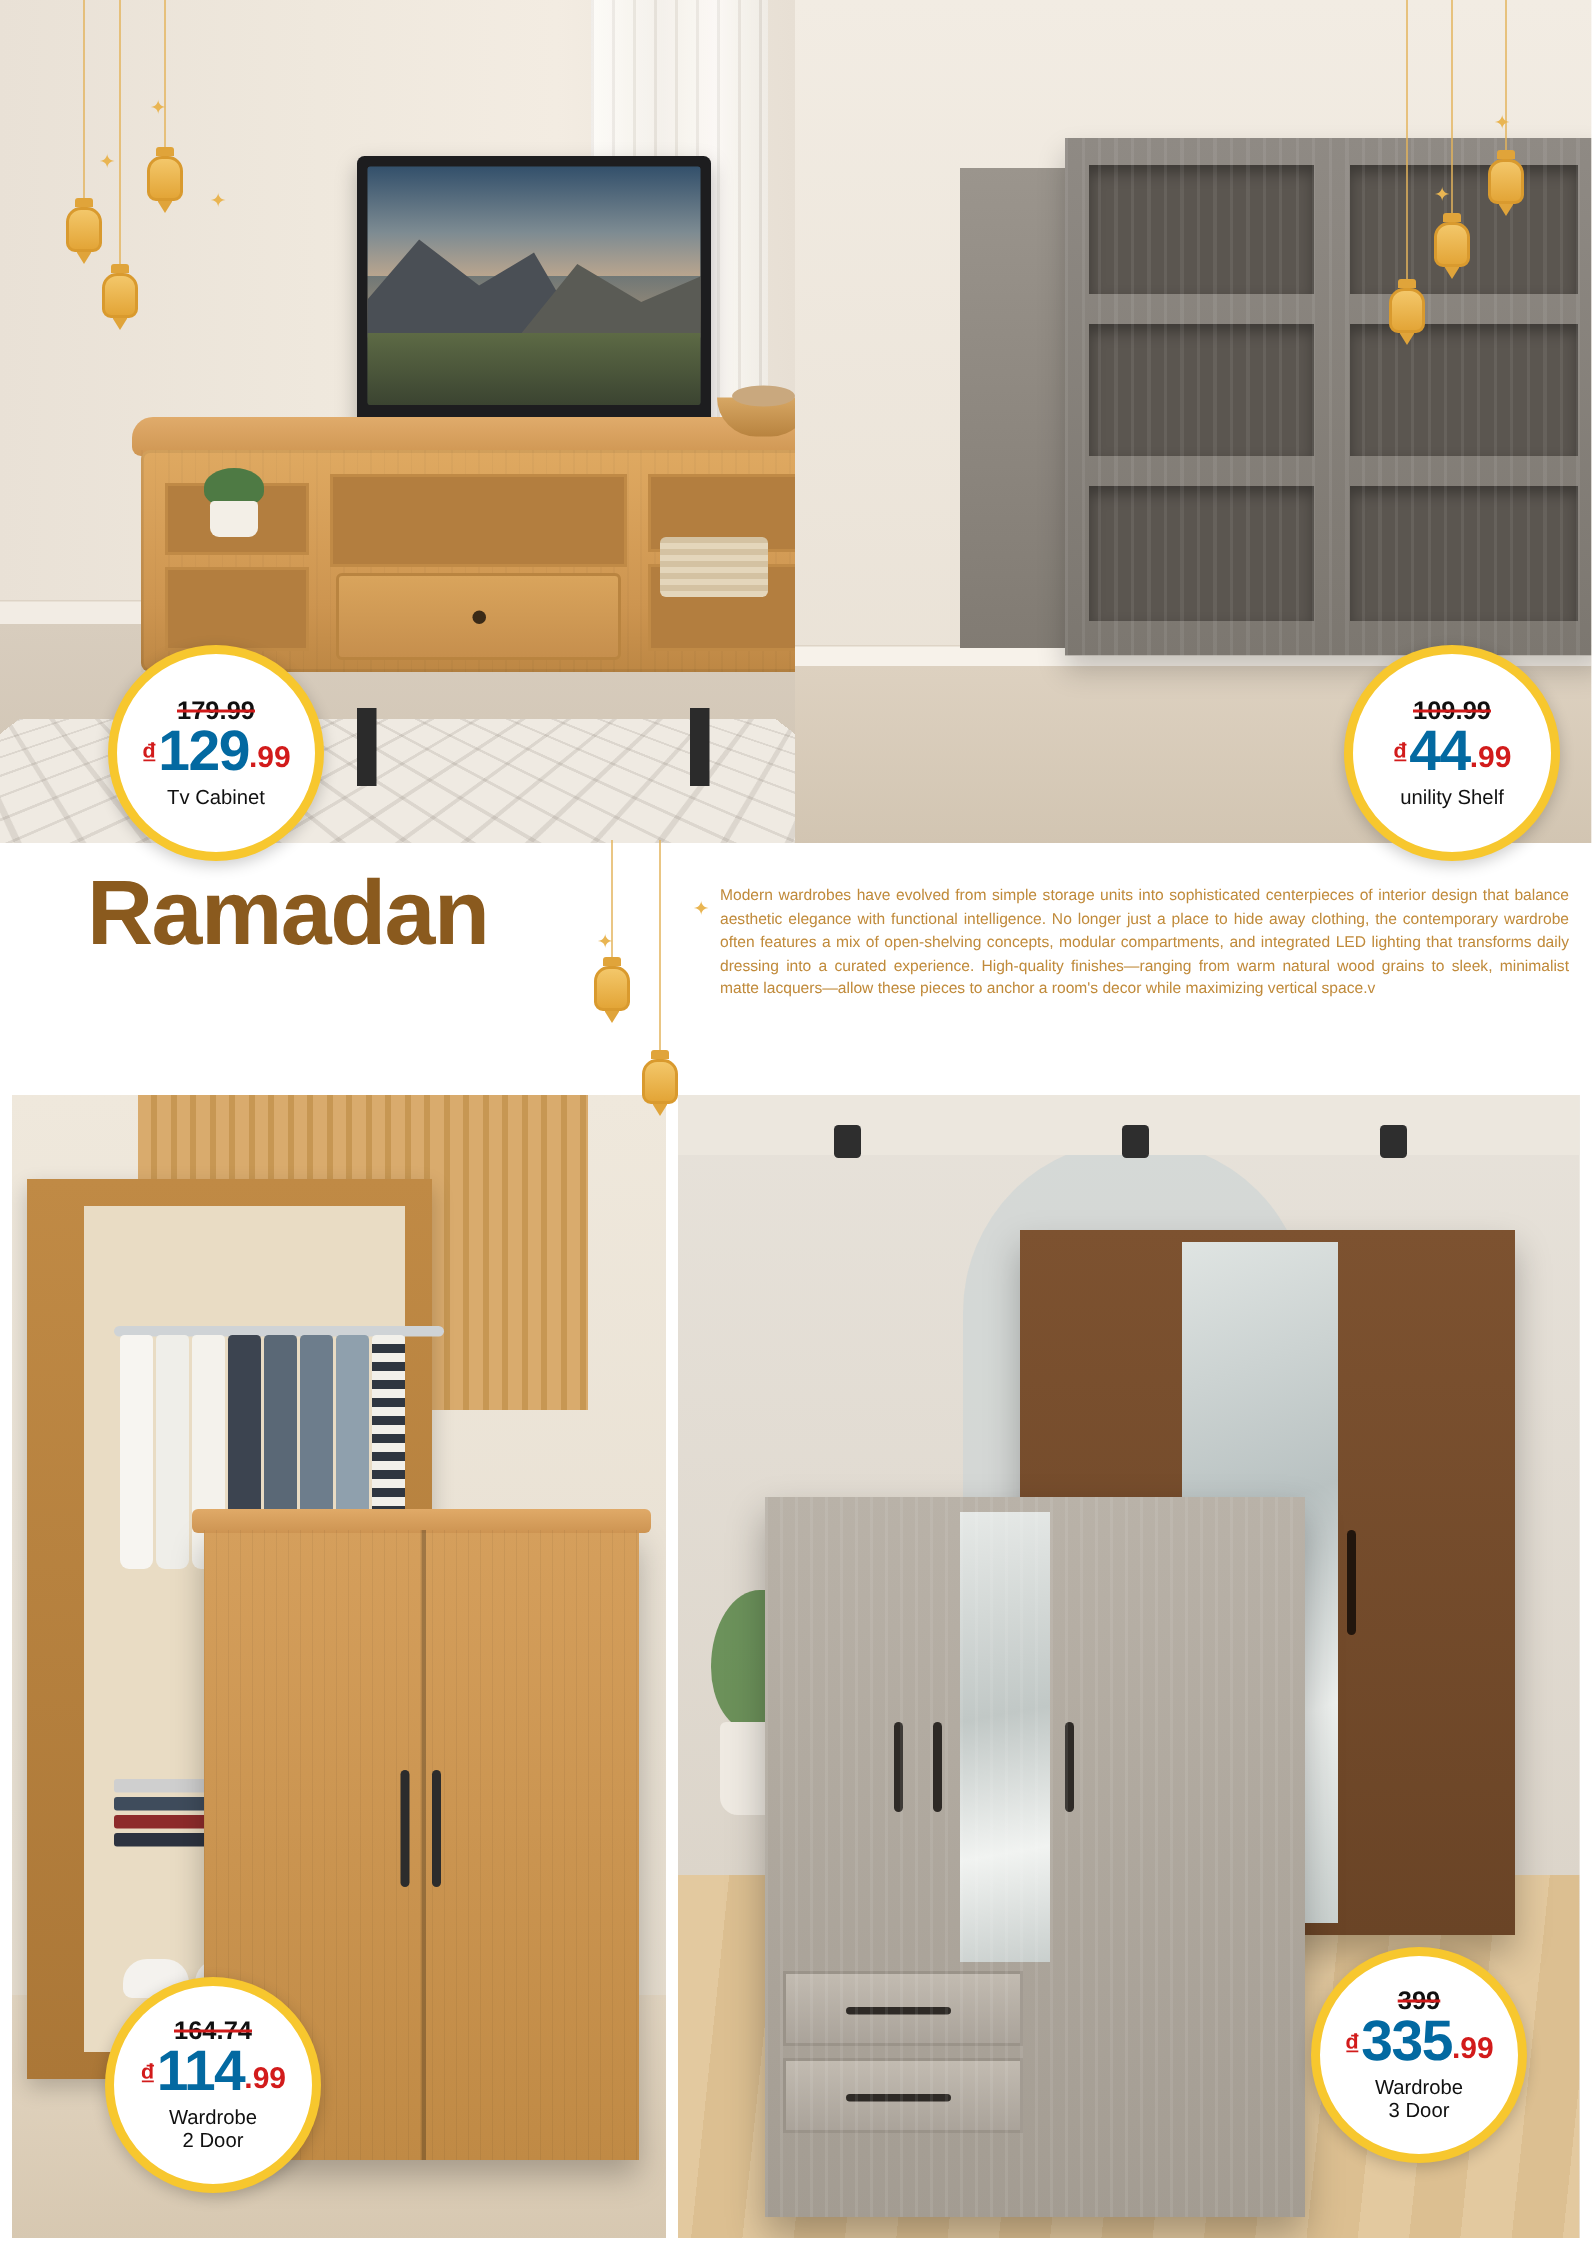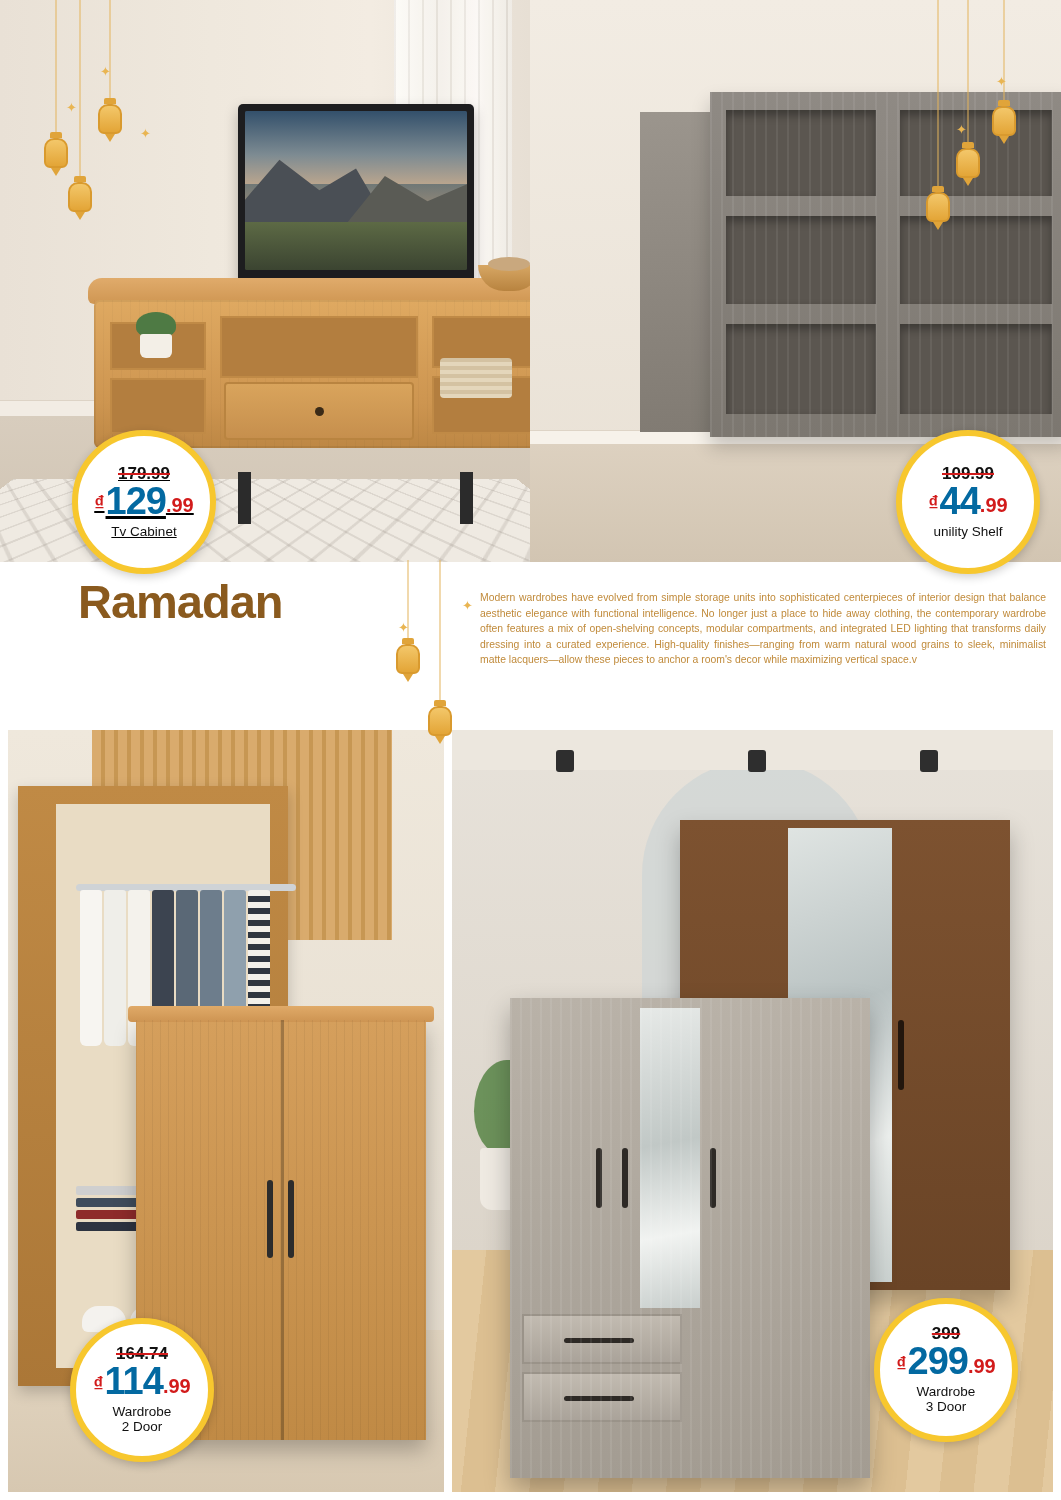--- a/index.html
+++ b/index.html
@@ -88,21 +88,21 @@
     background:linear-gradient(180deg,#8f8a84,#7c7770);box-shadow:0 10px 18px rgba(0,0,0,.2);}
   #panel-shelf .unit:after{content:"";position:absolute;inset:0;
     background:repeating-linear-gradient(90deg,rgba(255,255,255,.07) 0 2px,transparent 2px 11px);}
   #panel-shelf .shelfcell{position:absolute;background:#5b5650;box-shadow:inset 0 5px 10px rgba(0,0,0,.35);}
   #panel-shelf .sidepanel{position:absolute;left:110px;top:112px;width:76px;height:320px;
     background:linear-gradient(180deg,#9b958d,#817b73);}
 
   
   #band{position:absolute;left:0;top:562px;width:1061px;height:168px;background:#fff;}
   .ramadan{position:absolute;left:58px;top:16px;}
-  .ramadan .l1{font-size:47px;font-weight:bold;color:#8a5a1e;letter-spacing:-1px;line-height:1;margin-left:20px;}
+  .ramadan .l1{font-size:61px;font-weight:bold;color:#8a5a1e;letter-spacing:-1px;line-height:1;}
   .ramadan .l2{font-size:57px;font-weight:bold;color:#8a5a1e;letter-spacing:-1px;line-height:1;
     margin-left:52px;margin-top:-6px;}
   .blurb{position:absolute;left:480px;top:28px;width:566px;font-size:10.4px;line-height:15.5px;
     color:#c08a3a;text-align:justify;}
 
   
   #panel-w2{left:8px;top:730px;width:436px;height:762px;background:#e9e2d6;}
   #panel-w2 .wall{position:absolute;inset:0;background:linear-gradient(180deg,#efe8dc,#e2d9ca);}
   #panel-w2 .slat{position:absolute;left:84px;top:0;width:300px;height:210px;
     background:repeating-linear-gradient(90deg,#d9ab6d 0 9px,#c79753 9px 13px);}
@@ -156,21 +156,21 @@
   .badge{position:absolute;width:144px;height:144px;border-radius:50%;
     background:#fff;border:6px solid #f7c72e;display:flex;flex-direction:column;
     align-items:center;justify-content:center;box-shadow:0 3px 10px rgba(0,0,0,.2);z-index:20;}
   .badge .old{font-size:17px;font-weight:bold;color:#111;text-decoration:line-through;
     text-decoration-color:#d21b1b;text-decoration-thickness:2px;line-height:1;margin-bottom:2px;}
   .badge .priceline{display:flex;align-items:flex-end;justify-content:center;line-height:.92;}
   .badge .cur{font-size:20px;font-weight:bold;color:#d21b1b;margin:0 1px 6px 0;}
   .badge .int{font-size:38px;font-weight:bold;color:#0369a1;letter-spacing:-1px;}
   .badge .dec{font-size:20px;font-weight:bold;color:#d21b1b;margin-bottom:4px;}
   .badge .cap{font-size:13.5px;color:#111;margin-top:5px;text-align:center;line-height:1.15;}
-  #badge-tv{left:72px;top:430px;text-decoration:underline;}
+  #badge-tv{left:72px;top:430px;}
   #badge-shelf{left:896px;top:430px;}
   #badge-w2{left:70px;top:1318px;}
   #badge-w3{left:874px;top:1298px;}
 
   
   .hang{position:absolute;z-index:15;}
   .hang .str{position:absolute;left:50%;top:0;width:1px;background:#e3b45c;transform:translateX(-50%);}
   .lantern{position:absolute;left:50%;transform:translateX(-50%);width:24px;}
   .lantern .cap{width:12px;height:6px;margin:0 auto;background:#e0a43a;border-radius:2px 2px 0 0;}
   .lantern .bod{width:24px;height:30px;background:linear-gradient(180deg,#f3c76a,#e3a537);
@@ -414,20 +414,20 @@
       <span class="dec">.99</span>
     </div>
     <div class="cap" style="white-space:pre-line;">Wardrobe
 2 Door</div>
   </div>
 
   <div class="badge" id="badge-w3">
     <div class="old">399</div>
     <div class="priceline">
       <span class="cur">₫</span>
-      <span class="int">299</span>
+      <span class="int">335</span>
       <span class="dec">.99</span>
     </div>
     <div class="cap" style="white-space:pre-line;">Wardrobe
 3 Door</div>
   </div>
 
 </div>
 
 </body></html>

